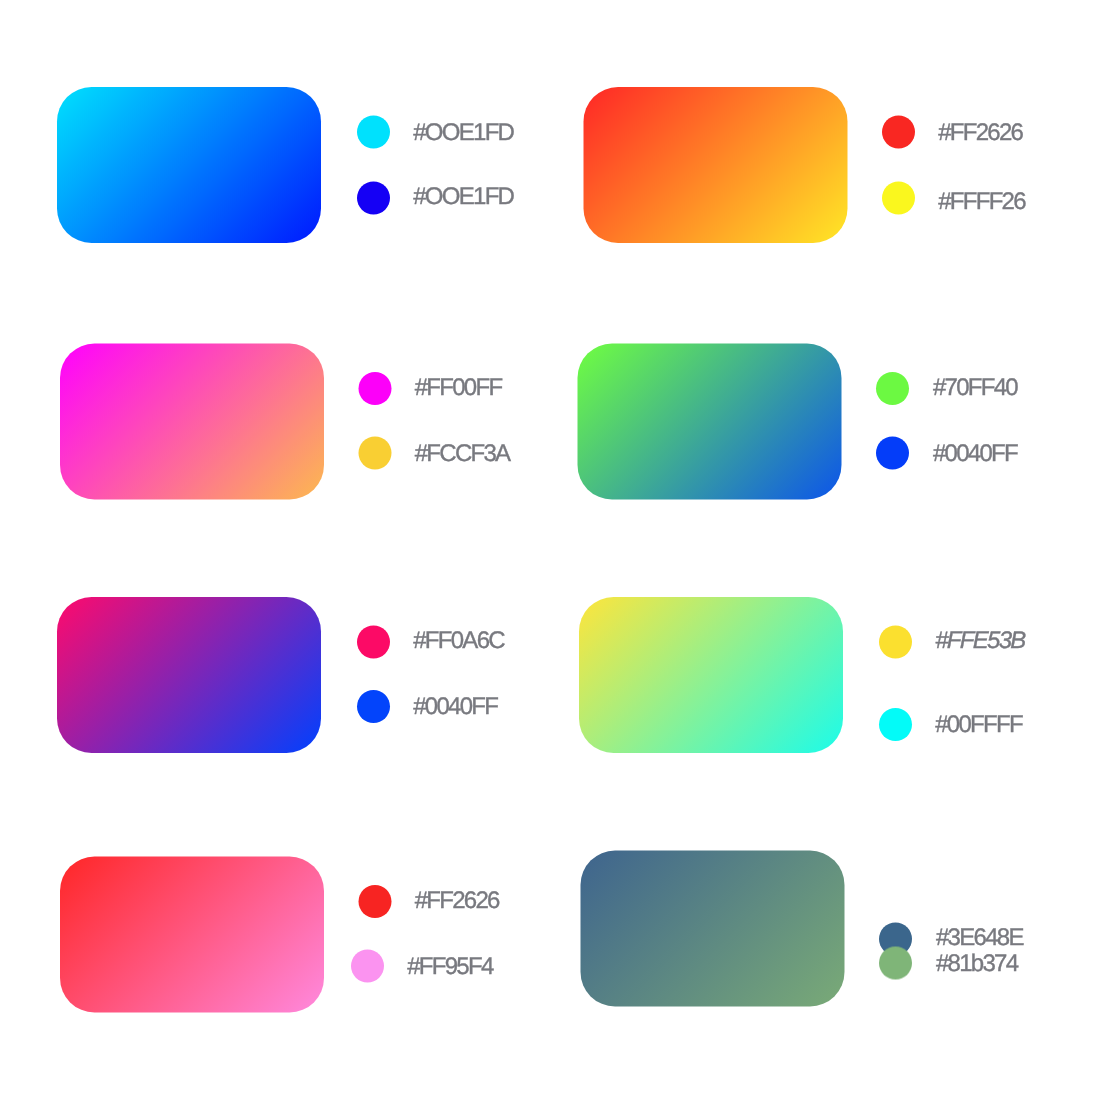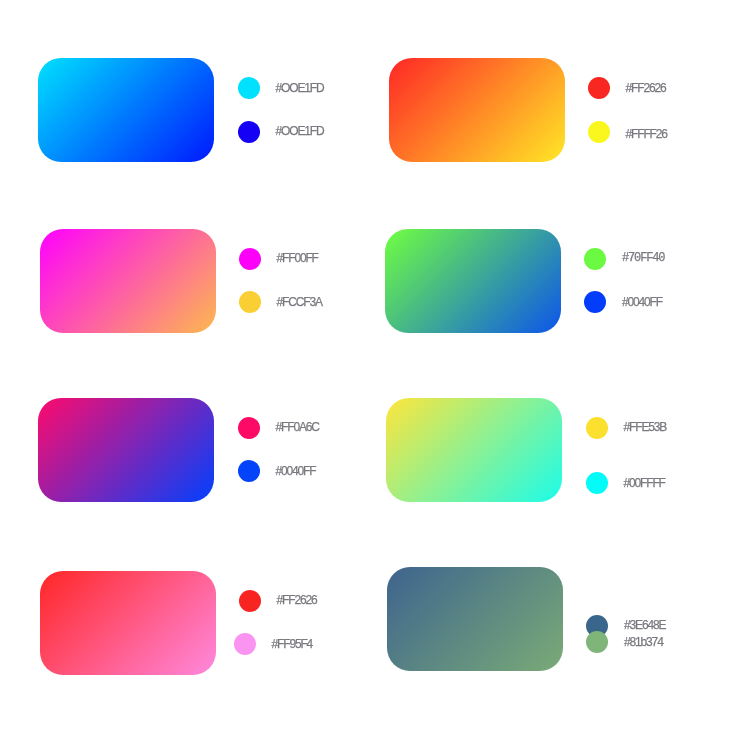--- a/index.html
+++ b/index.html
@@ -4,21 +4,21 @@
 <style>
   html,body{margin:0;padding:0;}
   body{width:736px;height:736px;background:#ffffff;
        font-family:"Liberation Sans",sans-serif;overflow:hidden;
        -webkit-font-smoothing:antialiased;}
   .grid{position:relative;width:736px;height:736px;background:#ffffff;}
   .card{position:absolute;}
   .swatch{position:absolute;left:0;top:0;width:176px;height:103.5px;border-radius:23px;}
   .lrow{position:absolute;display:flex;align-items:center;}
   .dot{width:22px;height:22px;border-radius:50%;flex:0 0 auto;}
-  .hex{margin-left:16px;font-size:12px;line-height:17px;color:#78797F;
+  .hex{margin-left:16px;font-size:16px;line-height:17px;color:#78797F;
        letter-spacing:-1.15px;white-space:nowrap;
        -webkit-text-stroke:0.25px #78797F;
        transform:translateZ(0);-webkit-font-smoothing:antialiased;}
 </style>
 </head>
 <body>
 
 <div class="grid">
     <div class="card" style="left: 38px; top: 58px;">
       <div class="swatch" style="background: linear-gradient(135deg, rgb(0, 225, 253) 0%, rgb(0, 0, 255) 112%);"></div>
@@ -48,21 +48,21 @@
         <span class="dot" style="background: rgb(252, 0, 249);"></span>
         <span class="hex">#FF00FF</span>
       </div>
       <div class="lrow" style="left: 198.5px; top: 62px; justify-content: space-between;">
         <span class="dot" style="background: rgb(249, 207, 51);"></span>
         <span class="hex">#FCCF3A</span>
       </div>
     </div>
     <div class="card" style="left: 384.5px; top: 229px;">
       <div class="swatch" style="background: linear-gradient(135deg, rgb(112, 255, 64) 0%, rgb(0, 64, 255) 112%);"></div>
-      <div class="lrow" style="left: 199.5px; top: 18.5px; font-family: Liberation Mono, monospace;">
+      <div class="lrow" style="left: 199.5px; top: 18.5px;">
         <span class="dot" style="background: rgb(108, 249, 66);"></span>
         <span class="hex">#70FF40</span>
       </div>
       <div class="lrow" style="left: 199.5px; top: 62px;">
         <span class="dot" style="background: rgb(4, 61, 249);"></span>
         <span class="hex">#0040FF</span>
       </div>
     </div>
     <div class="card" style="left: 38px; top: 398px;">
       <div class="swatch" style="background: linear-gradient(135deg, rgb(255, 10, 108) 0%, rgb(0, 64, 255) 100%);"></div>
@@ -70,21 +70,21 @@
         <span class="dot" style="background: rgb(252, 10, 102);"></span>
         <span class="hex">#FF0A6C</span>
       </div>
       <div class="lrow" style="left: 199.5px; top: 62px;">
         <span class="dot" style="background: rgb(3, 68, 251);"></span>
         <span class="hex">#0040FF</span>
       </div>
     </div>
     <div class="card" style="left: 386px; top: 398px;">
       <div class="swatch" style="background: linear-gradient(135deg, rgb(255, 229, 59) 0%, rgb(0, 255, 255) 112%);"></div>
-      <div class="lrow" style="left: 199.5px; top: 18.5px;">
+      <div class="lrow" style="left: 199.5px; top: 18.5px; font-style: italic;">
         <span class="dot" style="background: rgb(251, 224, 47);"></span>
         <span class="hex">#FFE53B</span>
       </div>
       <div class="lrow" style="left: 199.5px; top: 74px;">
         <span class="dot" style="background: rgb(3, 251, 248);"></span>
         <span class="hex">#00FFFF</span>
       </div>
     </div>
     <div class="card" style="left: 39.5px; top: 571px;">
       <div class="swatch" style="background: linear-gradient(135deg, rgb(255, 38, 38) 0%, rgb(255, 149, 244) 112%);"></div>

